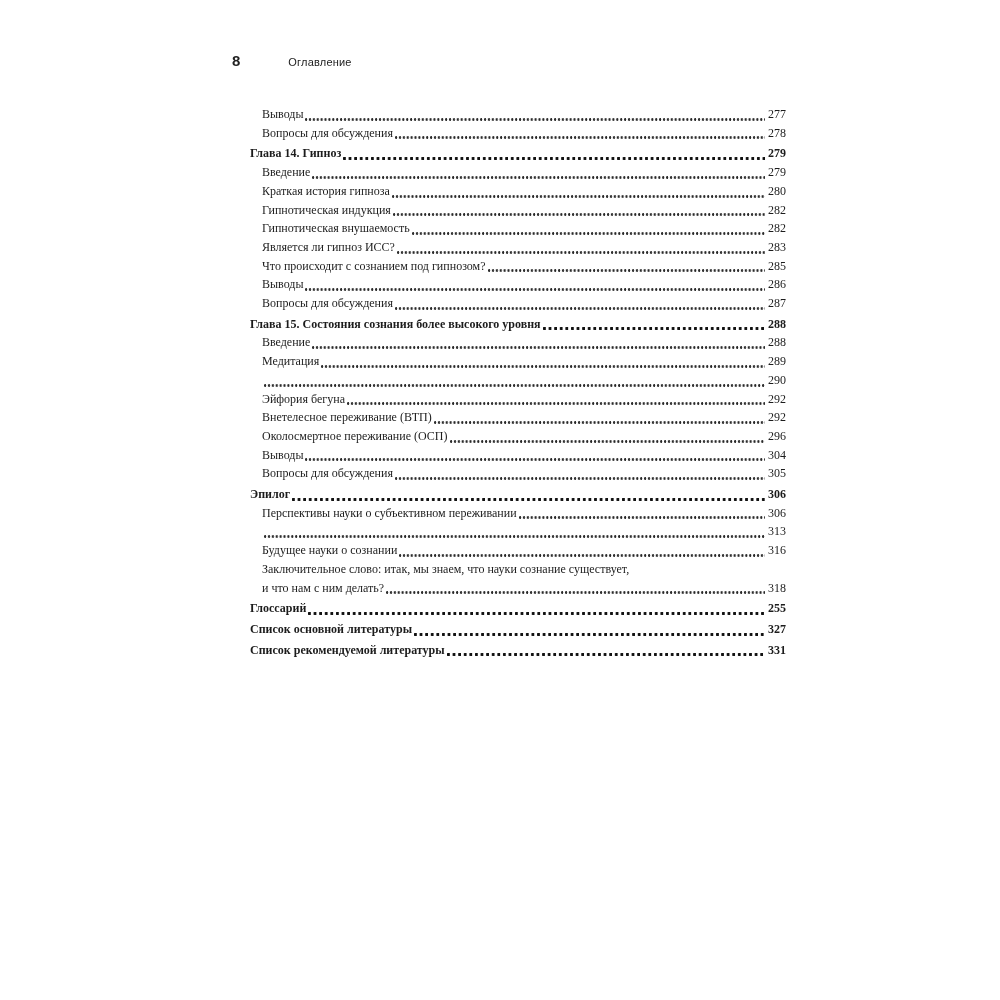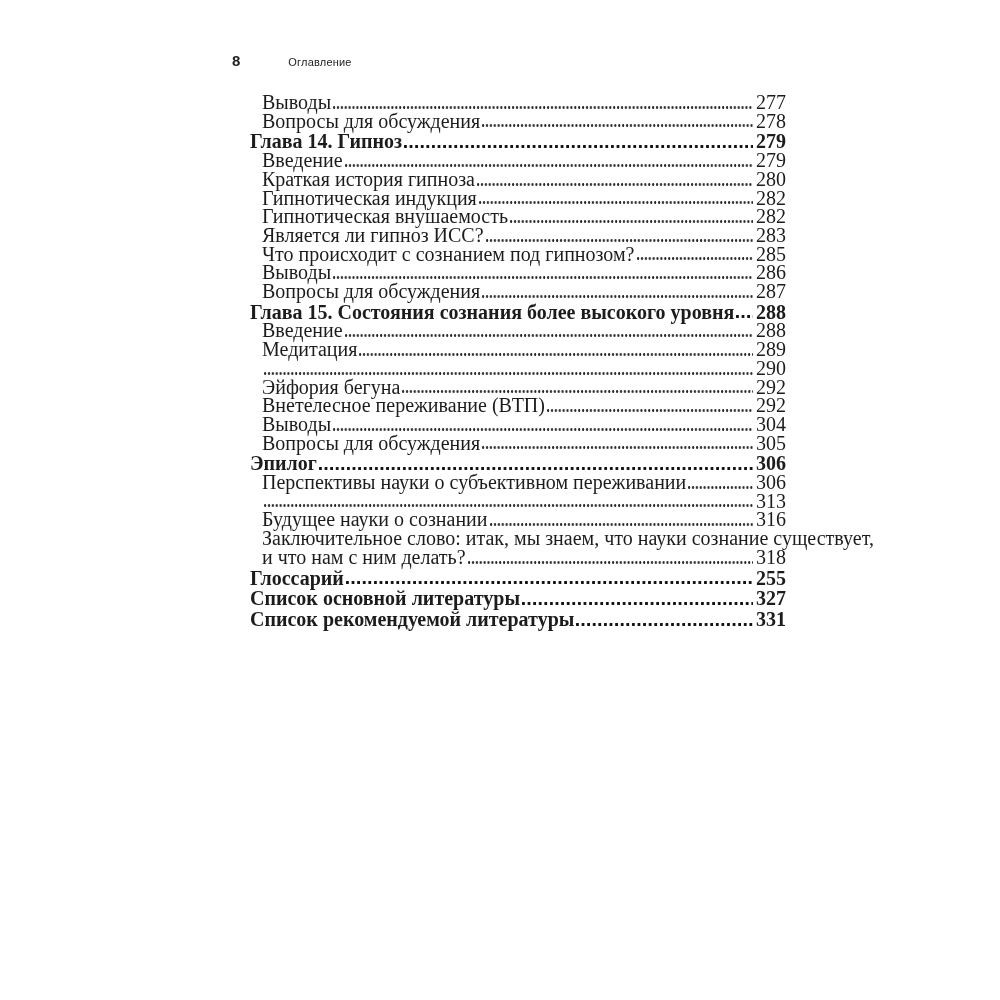--- a/index.html
+++ b/index.html
@@ -31,24 +31,24 @@
     font-size: 15px;
     font-weight: 700;
   }
   .running-title {
     font-size: 11px;
     letter-spacing: 0.2px;
   }
   
   .toc {
     position: absolute;
-    top: 93px;
+    top: 105px;
     left: 250px;
     width: 536px;
-    font-size: 20px;
+    font-size: 12px;
   }
   .row {
     display: flex;
     align-items: baseline;
     line-height: 18.7px;
     white-space: nowrap;
   }
   .row.sub {
     padding-left: 12px;
   }
@@ -174,20 +174,25 @@
     <span class="label">Эйфория бегуна</span>
     <span class="leader"></span>
     <span class="pageref">292</span>
   </div>
       <div class="row sub">
     <span class="label">Внетелесное переживание (ВТП)</span>
     <span class="leader"></span>
     <span class="pageref">292</span>
   </div>
       <div class="row sub">
+    <span class="label">Околосмертное переживание (ОСП)</span>
+    <span class="leader"></span>
+    <span class="pageref">296</span>
+  </div>
+      <div class="row sub">
     <span class="label">Выводы</span>
     <span class="leader"></span>
     <span class="pageref">304</span>
   </div>
       <div class="row sub">
     <span class="label">Вопросы для обсуждения</span>
     <span class="leader"></span>
     <span class="pageref">305</span>
   </div>
       <div class="row chapter">

